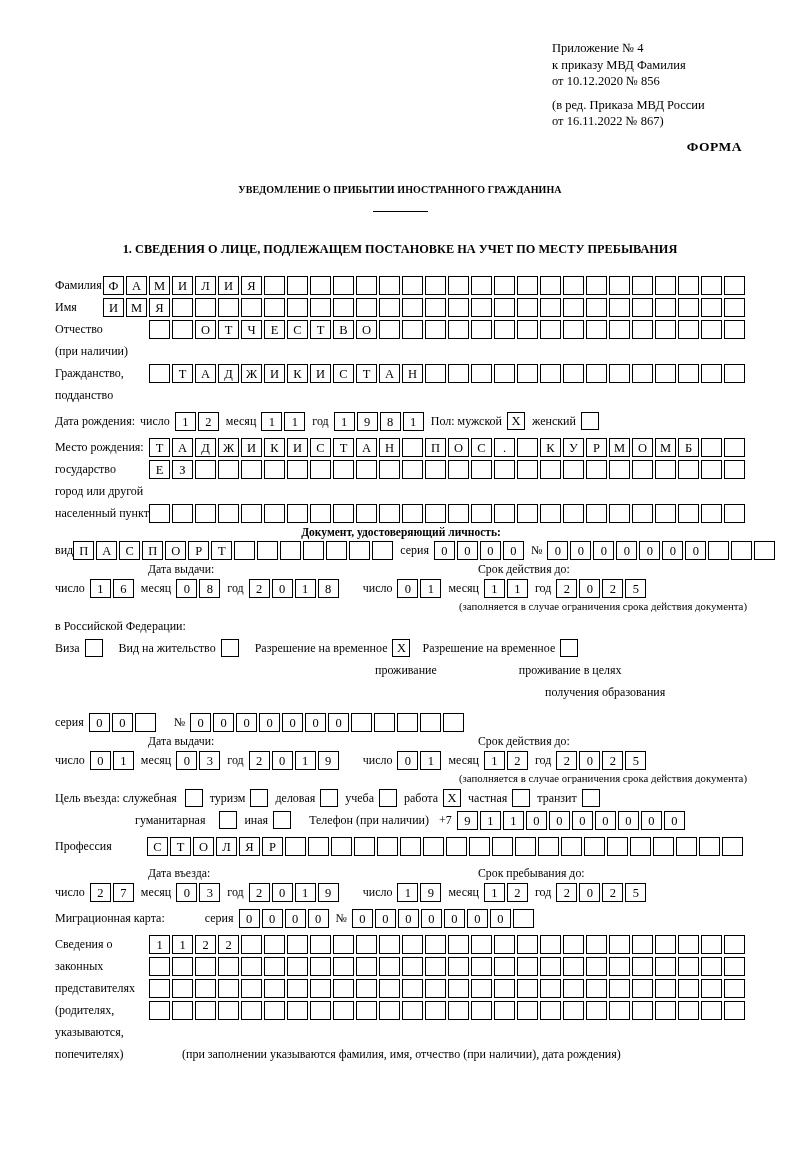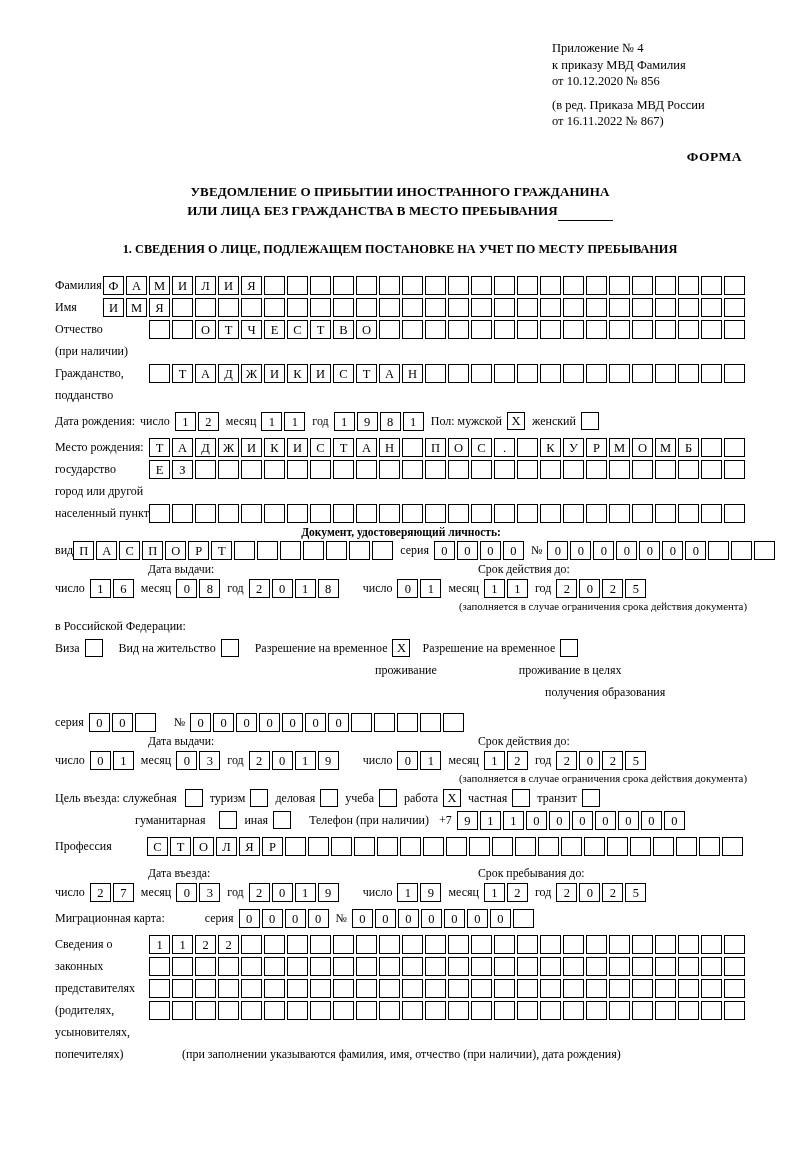--- a/index.html
+++ b/index.html
@@ -31,31 +31,31 @@
     right: 58px;
     top: 40px;
     width: 190px;
   }
   .header-block .gap {
     height: 7px;
   }
   .forma {
     position: absolute;
     right: 58px;
-    top: 149px;
+    top: 139px;
     font-size: 13.5px;
     font-weight: bold;
     letter-spacing: 0.5px;
   }
   .title {
     position: absolute;
     left: 0; right: 0;
     top: 183px;
     text-align: center;
-    font-size: 13px;
+    font-size: 10px;
     font-weight: bold;
     line-height: 1.45;
     letter-spacing: 0.1px;
   }
   .title .u {
     display: inline-block;
     border-bottom: 1px solid #000;
     width: 55px;
     vertical-align: bottom;
     height: 13px;
@@ -142,21 +142,21 @@
     <div>от 10.12.2020 № 856</div>
     <div class="gap"></div>
     <div>(в ред. Приказа МВД России</div>
     <div>от 16.11.2022 № 867)</div>
   </div>
 
   <div class="forma">ФОРМА</div>
 
   <div class="title">
     <div>УВЕДОМЛЕНИЕ О ПРИБЫТИИ ИНОСТРАННОГО ГРАЖДАНИНА</div>
-    <div><span>ИЛИ ЛИЦА БЕЗ ГРАЖДАНСТВА В МЕСТО ПРЕБЫВАНИЯ</span><span class="u"></span></div>
+    <div><span class="u"></span></div>
   </div>
 
   <div class="section1">1. СВЕДЕНИЯ О ЛИЦЕ, ПОДЛЕЖАЩЕМ ПОСТАНОВКЕ НА УЧЕТ ПО МЕСТУ ПРЕБЫВАНИЯ</div>
 
   <div class="form">
 
     <div class="row">
       <div class="lbl w110">Фамилия</div>
       <div class="boxes">
           <div class="cell">Ф</div>
@@ -890,21 +890,21 @@
           <div class="cell"></div>
           <div class="cell"></div>
           <div class="cell"></div>
           <div class="cell"></div>
           <div class="cell"></div>
           <div class="cell"></div>
           <div class="cell"></div>
         </div>
     </div>
     <div class="row">
-      <div class="lbl w110">усыновителях,</div>
+      <div class="lbl w110">указываются,</div>
     </div>
     <div class="row">
       <div class="lbl w110">попечителях)</div>
       <div class="lbl" style="padding-left:15px">(при заполнении указываются фамилия, имя, отчество (при наличии), дата рождения)</div>
     </div>
 
   </div>
 </div>
 
 </body></html>

